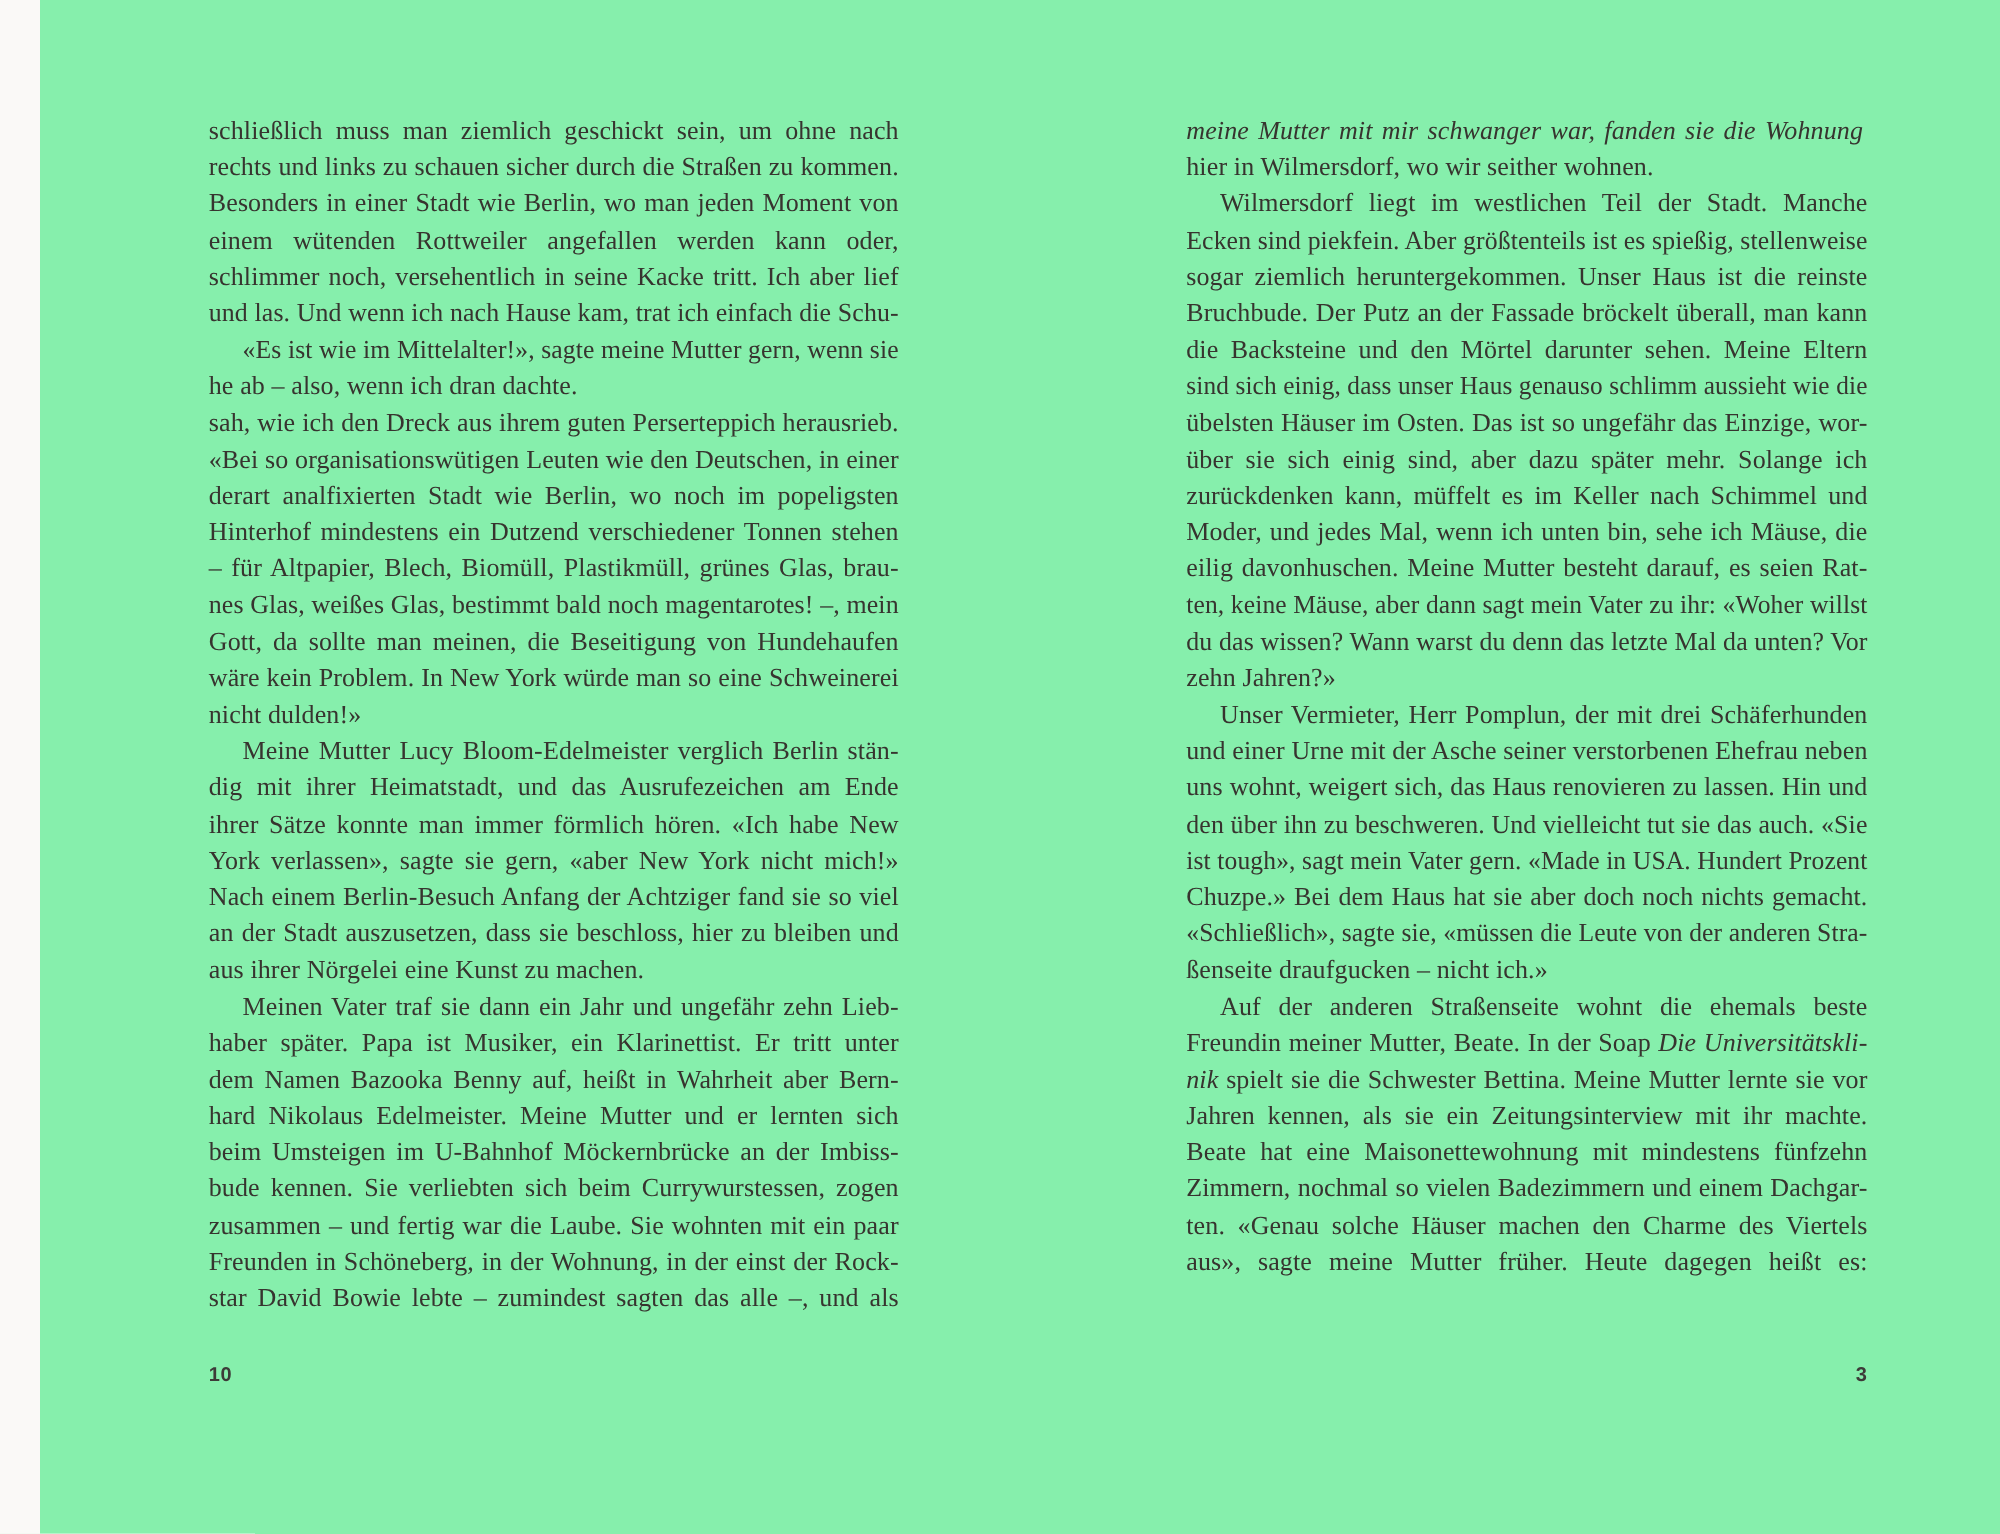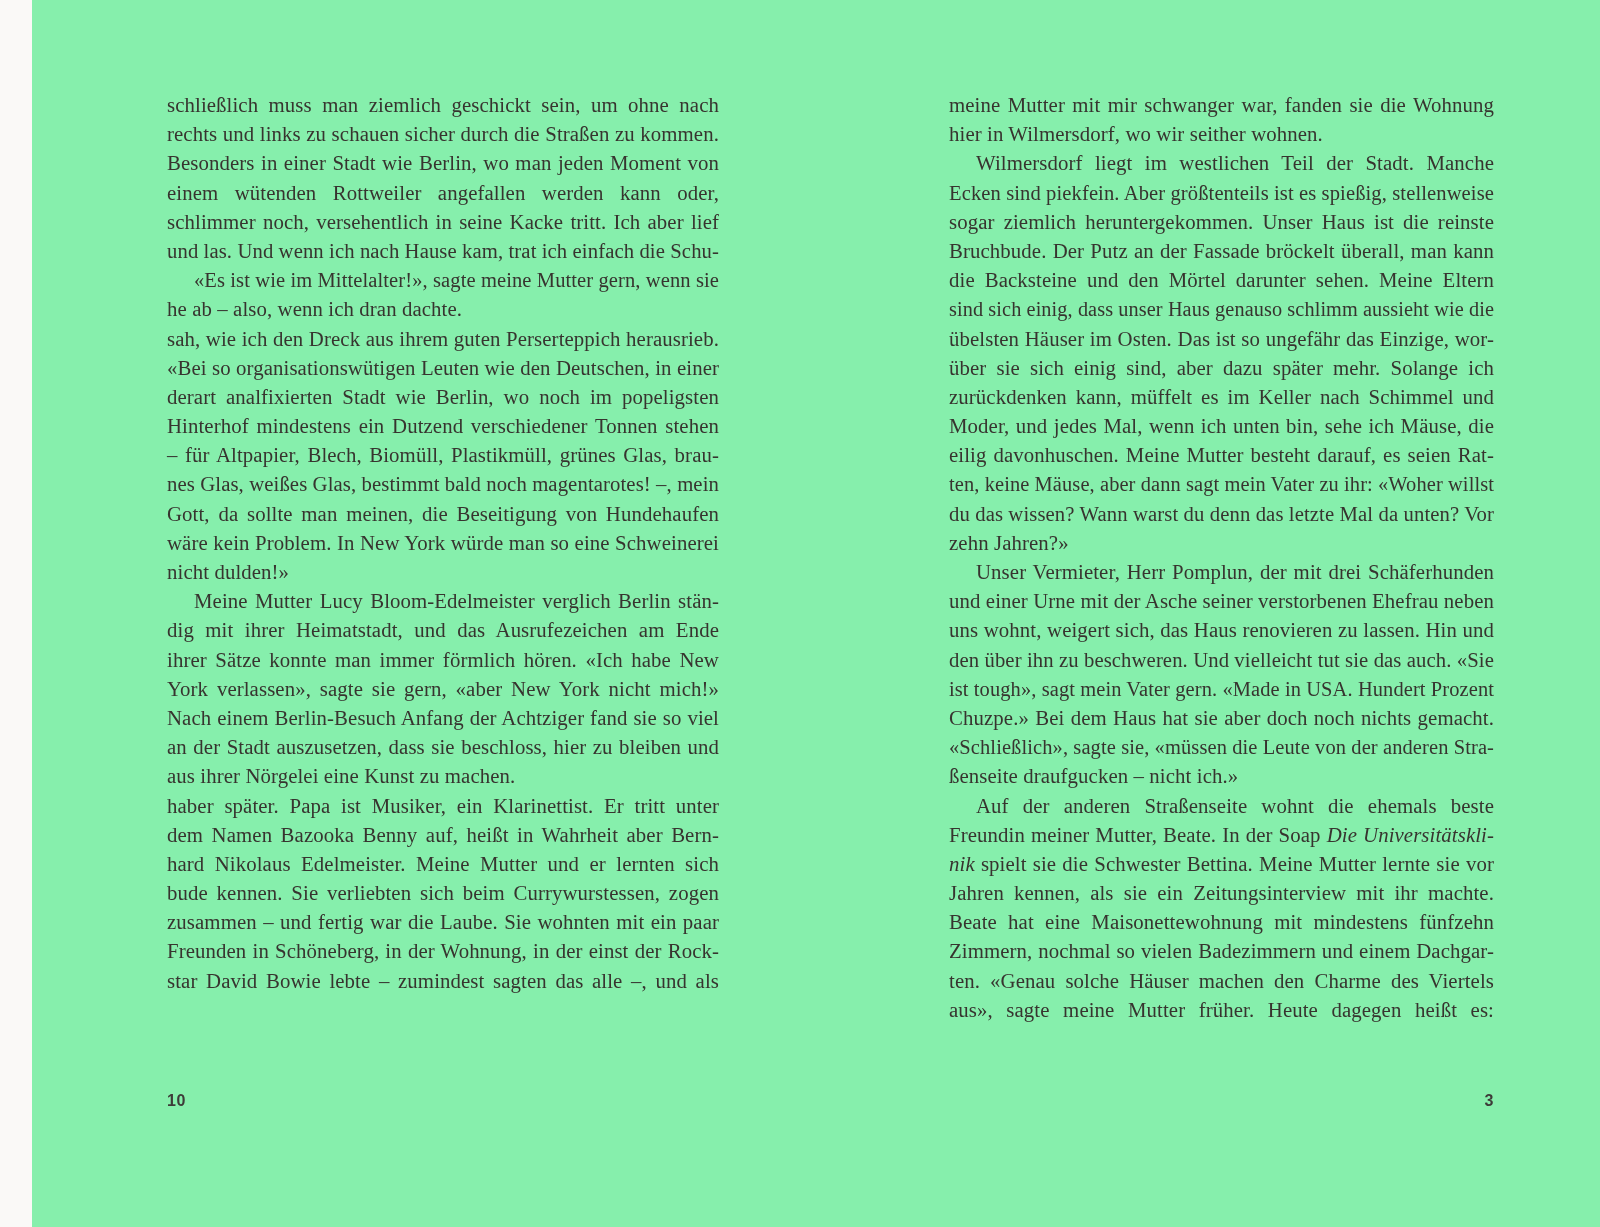--- a/index.html
+++ b/index.html
@@ -73,31 +73,33 @@
       <div class="line"><span class="ln" style="word-spacing: 3.42969px;"><span>Gott, da sollte man meinen, die Beseitigung von Hundehaufen</span></span></div>
       <div class="line"><span class="ln" style="word-spacing: 0.19375px;"><span>wäre kein Problem. In New York würde man so eine Schweinerei</span></span></div>
       <div class="line ragged"><span class="ln"><span>nicht dulden!»</span></span></div>
       <div class="line indent"><span class="ln" style="word-spacing: 2.09896px;"><span>Meine Mutter Lucy Bloom-Edelmeister verglich Berlin stän-</span></span></div>
       <div class="line"><span class="ln" style="word-spacing: 6.13086px;"><span>dig mit ihrer Heimatstadt, und das Ausrufezeichen am Ende</span></span></div>
       <div class="line"><span class="ln" style="word-spacing: 3.19618px;"><span>ihrer Sätze konnte man immer förmlich hören. «Ich habe New</span></span></div>
       <div class="line"><span class="ln" style="word-spacing: 3.52778px;"><span>York verlassen», sagte sie gern, «aber New York nicht mich!»</span></span></div>
       <div class="line"><span class="ln" style="word-spacing: 0.647569px;"><span>Nach einem Berlin-Besuch Anfang der Achtziger fand sie so viel</span></span></div>
       <div class="line"><span class="ln" style="word-spacing: 1.18594px;"><span>an der Stadt auszusetzen, dass sie beschloss, hier zu bleiben und</span></span></div>
       <div class="line ragged"><span class="ln"><span>aus ihrer Nörgelei eine Kunst zu machen.</span></span></div>
+      <div class="line indent"><span class="ln" style="word-spacing: 1.82344px;"><span>Meinen Vater traf sie dann ein Jahr und ungefähr zehn Lieb-</span></span></div>
       <div class="line"><span class="ln" style="word-spacing: 5.39757px;"><span>haber später. Papa ist Musiker, ein Klarinettist. Er tritt unter</span></span></div>
       <div class="line"><span class="ln" style="word-spacing: 3.17882px;"><span>dem Namen Bazooka Benny auf, heißt in Wahrheit aber Bern-</span></span></div>
       <div class="line"><span class="ln" style="word-spacing: 5.09375px;"><span>hard Nikolaus Edelmeister. Meine Mutter und er lernten sich</span></span></div>
+      <div class="line"><span class="ln" style="word-spacing: 3.22321px;"><span>beim Umsteigen im U-Bahnhof Möckernbrücke an der Imbiss-</span></span></div>
       <div class="line"><span class="ln" style="word-spacing: 3.49554px;"><span>bude kennen. Sie verliebten sich beim Currywurstessen, zogen</span></span></div>
       <div class="line"><span class="ln" style="word-spacing: 1.11506px;"><span>zusammen – und fertig war die Laube. Sie wohnten mit ein paar</span></span></div>
       <div class="line"><span class="ln" style="word-spacing: 0.878125px;"><span>Freunden in Schöneberg, in der Wohnung, in der einst der Rock-</span></span></div>
       <div class="line"><span class="ln" style="word-spacing: 3.31676px;"><span>star David Bowie lebte – zumindest sagten das alle –, und als</span></span></div>
     </div>
 
   <div class="page-text" id="right-text">
-      <div class="line"><span class="ln" style="word-spacing: 2.09201px;"><span>meine Mutter mit mir schwanger war, fanden sie die Wohnung</span></span></div>
+      <div class="line"><span class="ln" style="word-spacing: 2.09201px; font-style: italic;"><span>meine Mutter mit mir schwanger war, fanden sie die Wohnung</span></span></div>
       <div class="line ragged"><span class="ln"><span>hier in Wilmersdorf, wo wir seither wohnen.</span></span></div>
       <div class="line indent"><span class="ln" style="word-spacing: 7.10938px;"><span>Wilmersdorf liegt im westlichen Teil der Stadt. Manche</span></span></div>
       <div class="line"><span class="ln" style="transform: scaleX(0.989532); transform-origin: 0px 50%;"><span>Ecken sind piekfein. Aber größtenteils ist es spießig, stellenweise</span></span></div>
       <div class="line"><span class="ln" style="word-spacing: 3.8058px;"><span>sogar ziemlich heruntergekommen. Unser Haus ist die reinste</span></span></div>
       <div class="line"><span class="ln" style="word-spacing: 0.907986px;"><span>Bruchbude. Der Putz an der Fassade bröckelt überall, man kann</span></span></div>
       <div class="line"><span class="ln" style="word-spacing: 4.66797px;"><span>die Backsteine und den Mörtel darunter sehen. Meine Eltern</span></span></div>
       <div class="line"><span class="ln" style="transform: scaleX(0.974492); transform-origin: 0px 50%;"><span>sind sich einig, dass unser Haus genauso schlimm aussieht wie die</span></span></div>
       <div class="line"><span class="ln" style="word-spacing: 0.314063px;"><span>übelsten Häuser im Osten. Das ist so ungefähr das Einzige, wor-</span></span></div>
       <div class="line"><span class="ln" style="word-spacing: 4.81094px;"><span>über sie sich einig sind, aber dazu später mehr. Solange ich</span></span></div>
       <div class="line"><span class="ln" style="word-spacing: 3.57227px;"><span>zurückdenken kann, müffelt es im Keller nach Schimmel und</span></span></div>

